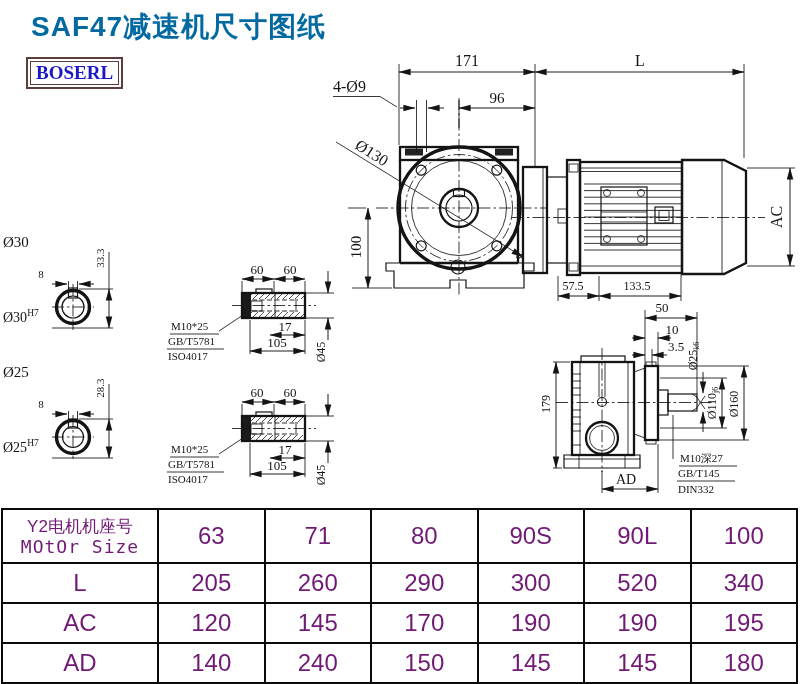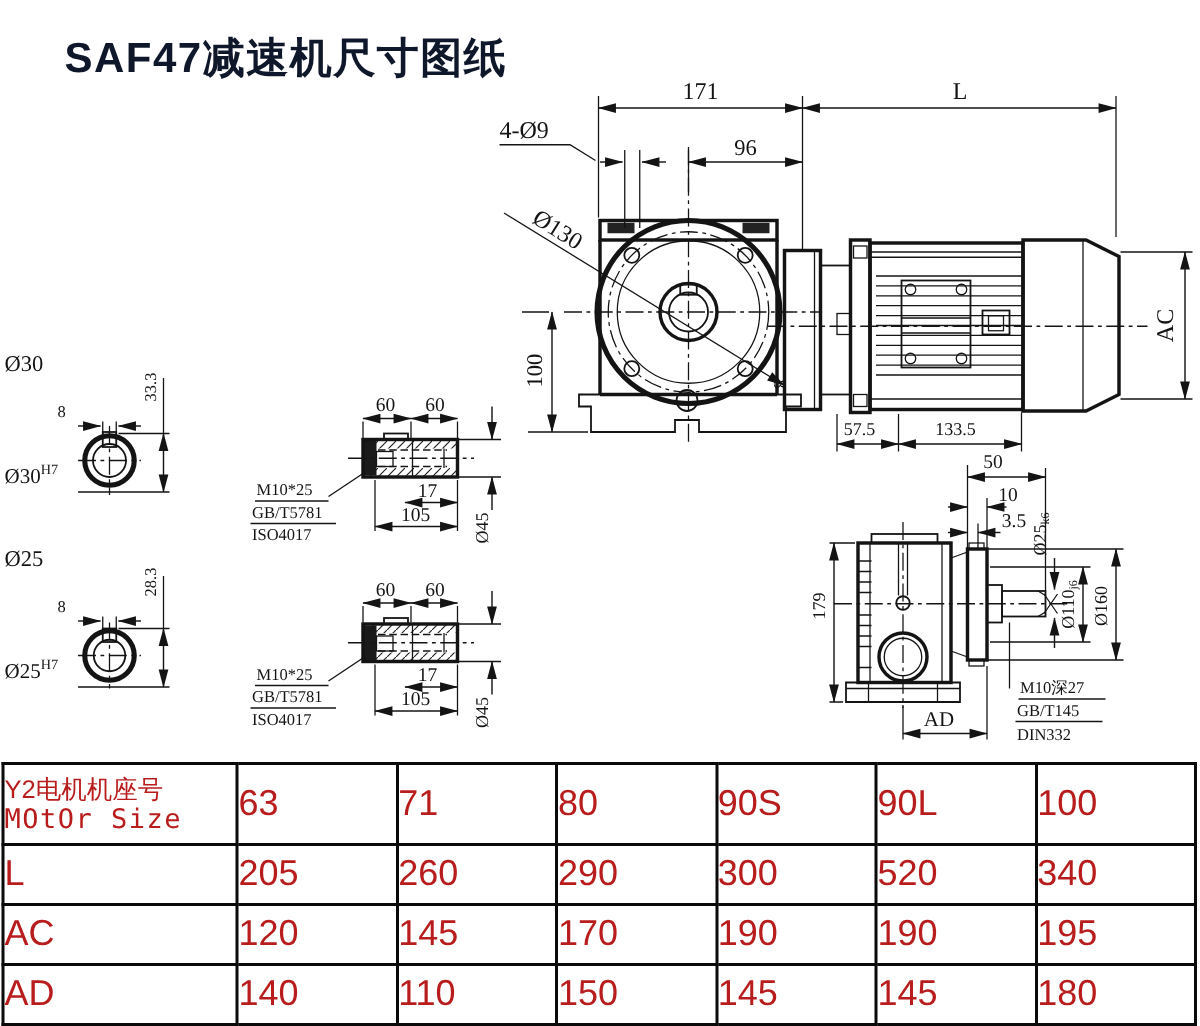--- a/index.html
+++ b/index.html
@@ -1,45 +1,50 @@
 <!DOCTYPE html>
 <html><head>
 <meta charset="utf-8">
 <style>
   html,body{margin:0;padding:0;background:#fff;}
   #stage{position:relative;width:800px;height:684px;background:#fff;overflow:hidden;
          font-family:"Liberation Sans",sans-serif;color:#111;}
-  #title{position:absolute;left:27px;top:4px;margin:16px;font-size:28px;font-weight:700;
-         letter-spacing:1px;color:#0f172a;font-family:"Liberation Sans",sans-serif;}
+  #title{position:absolute;left:27px;top:4px;margin:4px;font-size:28px;font-weight:700;
+         letter-spacing:1px;color:#0369a1;font-family:"Liberation Sans",sans-serif;}
   #logo{position:absolute;left:26px;top:57px;border:2px solid #5d3c3c;padding:2px;background:#fff;}
   #logo .inner{border:1px solid #5d3c3c;padding:0 5px;}
   #logo .txt{font-family:"Liberation Serif",serif;font-size:19px;font-weight:600;color:#1a18c8;line-height:22px;}
   svg{position:absolute;left:0;top:0;}
   .s{stroke:#141414;fill:none;stroke-width:1.2;}
   .s2{stroke-width:2.3;}
   .s3{stroke-width:3.4;}
   .st{stroke-width:0.85;}
   .cl{stroke-width:0.85;stroke-dasharray:12 3 2.5 3;}
   .hd{stroke-width:0.9;stroke-dasharray:5 2.5;}
   .dm{stroke-width:0.95;}
   text.d{font-family:"Liberation Serif",serif;fill:#141414;stroke:none;}
   .f11{font-size:11px;}.f12{font-size:12px;}.f13{font-size:13px;}
   .f14{font-size:14px;}.f15{font-size:15px;}.f16{font-size:16px;}
   #dimtable{position:absolute;left:1px;top:508px;width:797px;height:175px;}
   #dimtable table{border-collapse:collapse;width:100%;height:100%;table-layout:fixed;background:#fff;}
-  #dimtable td{border:2.5px solid #0a0a0a;text-align:left;vertical-align:middle;
-               font-family:"Liberation Sans",sans-serif;font-size:24px;color:#b91c1c;padding:0;}
+  #dimtable td{border:2.5px solid #0a0a0a;text-align:center;vertical-align:middle;
+               font-family:"Liberation Sans",sans-serif;font-size:24px;color:#701a75;padding:0;}
   #dimtable .cn{font-size:17px;line-height:21px;}
   #dimtable .en{font-size:18px;font-family:"DejaVu Sans Mono",monospace;letter-spacing:1px;line-height:19px;}
 </style>
 </head>
 <body>
 
 <div id="stage">
   <h1 id="title">SAF47减速机尺寸图纸</h1>
+  <div id="logo">
+    <div class="inner">
+        <div class="txt">BOSERL</div>
+      </div>
+  </div>
 
   <svg width="800" height="508" viewBox="0 0 800 508">
     <defs>
       <marker id="arr" viewBox="0 0 14 8" refX="13" refY="4" markerWidth="13" markerHeight="8" markerUnits="userSpaceOnUse" orient="auto-start-reverse">
         <path d="M0.5,0.5 L13.5,4 L0.5,7.5 Z" fill="#141414"></path>
       </marker>
       <pattern id="hat" width="6" height="6" patternUnits="userSpaceOnUse">
         <path d="M0,6 L6,0" stroke="#222" stroke-width="0.8"></path>
       </pattern>
     </defs>
@@ -320,21 +325,21 @@
         <td>120</td>
         <td>145</td>
         <td>170</td>
         <td>190</td>
         <td>190</td>
         <td>195</td>
       </tr>
       <tr style="height:40px">
         <td>AD</td>
         <td>140</td>
-        <td>110</td>
+        <td>240</td>
         <td>150</td>
         <td>145</td>
         <td>145</td>
         <td>180</td>
       </tr>
     </tbody>
       </table>
   </div>
 </div>
 

